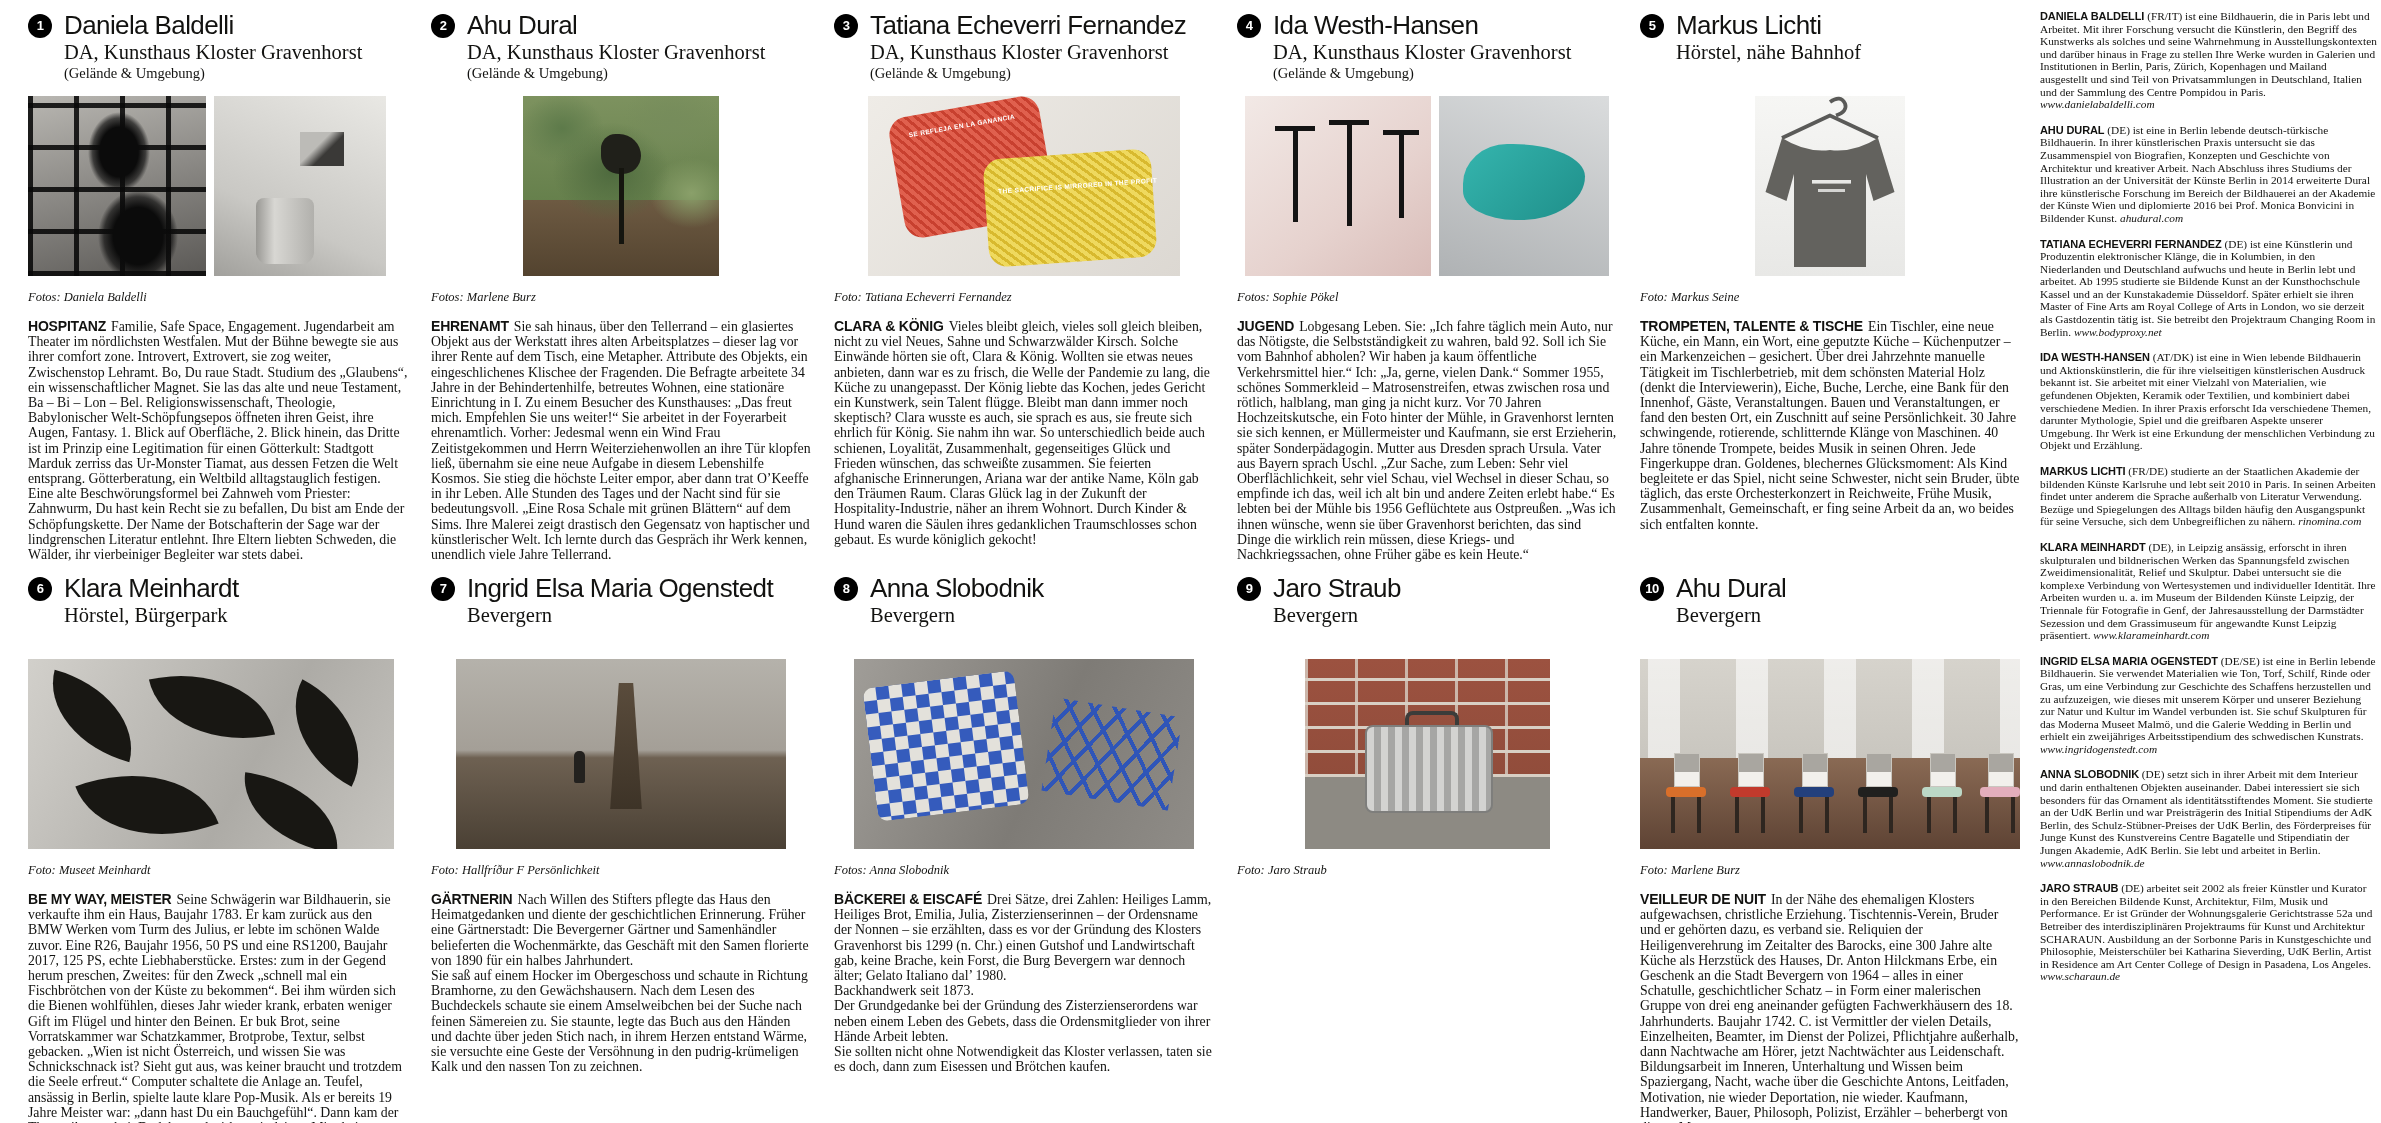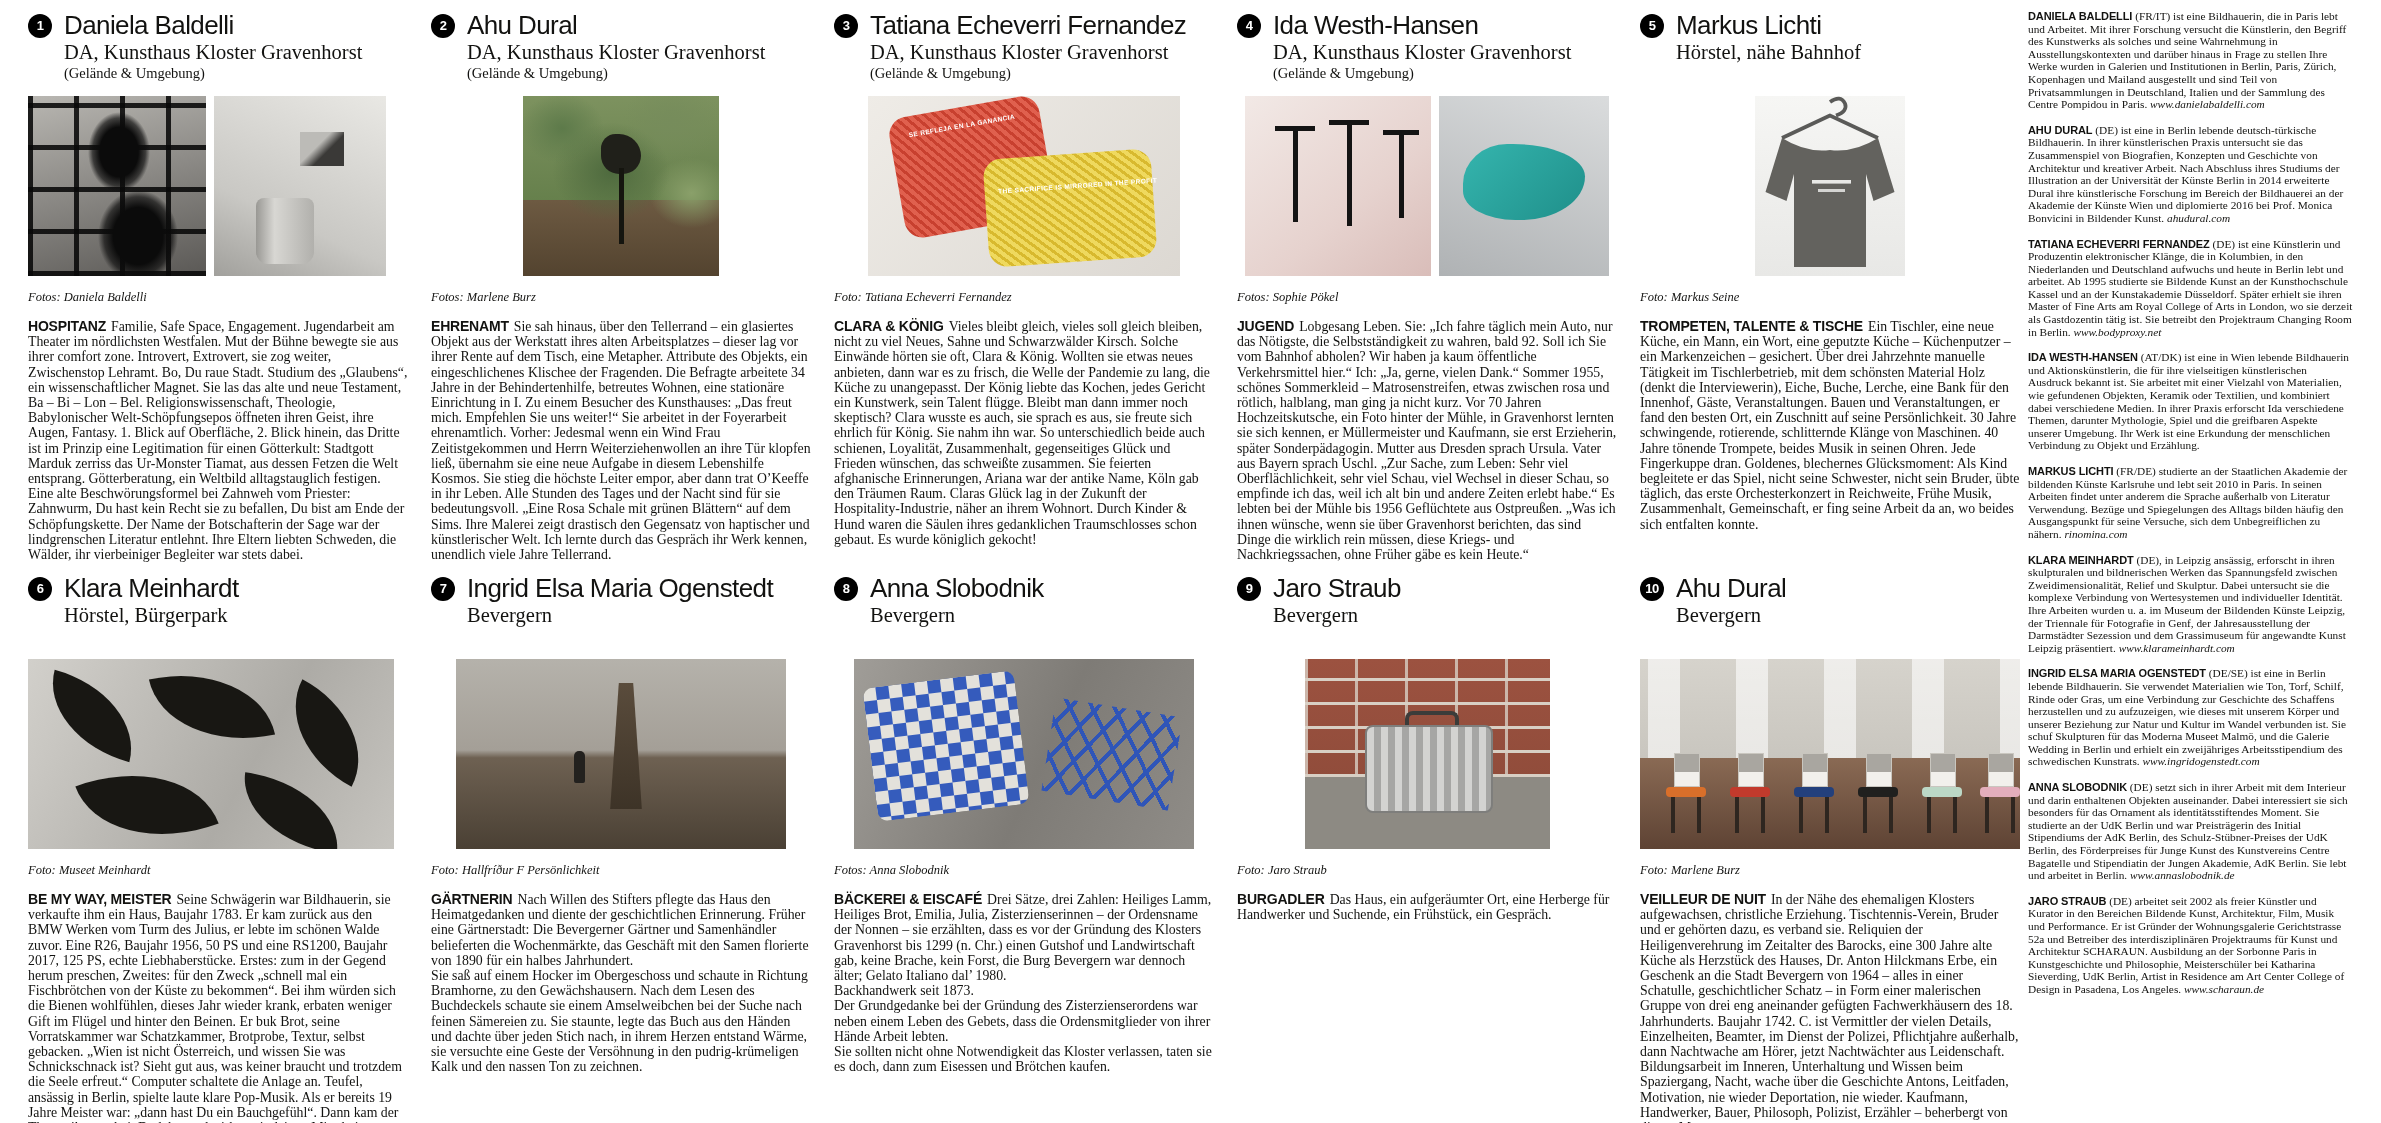--- a/index.html
+++ b/index.html
@@ -132,21 +132,21 @@
   .card{position:absolute;left:8px;top:-34px;width:24px;height:32px;border:1px solid #c9c6bf;
         background:linear-gradient(#a9a6a0 0 55%,#f2f0ec 55%)}
   .st1{left:26px}.st1 .seat{background:#d96f2a}
   .st2{left:90px}.st2 .seat{background:#c23a2c}
   .st3{left:154px}.st3 .seat{background:#23407c}
   .st4{left:218px}.st4 .seat{background:#20201e}
   .st5{left:282px}.st5 .seat{background:#bcd8c6}
   .st6{left:340px}.st6 .seat{background:#e3aebc}
 
   
-  .sidebar{width:341px;margin-left:8px;padding-right:16px;box-sizing:border-box}
+  .sidebar{width:341px;margin-left:20px;padding-right:4px;box-sizing:border-box}
   .bio{margin-bottom:13px}
   .bio-text{margin:0;font:400 11.3px/12.6px "Liberation Serif",serif}
   .bio-name{font:700 11px/12.6px "Liberation Sans",sans-serif;letter-spacing:-.1px}
   .bio-url{font-style:italic}
 </style>
 </head>
 <body>
 
 <div class="page">
   <div class="grid">
@@ -330,21 +330,20 @@
           <div class="p-venue">Bevergern</div>
         </div>
       </header>
       <div class="photos tall center">
         <div class="photo ph9">
           <div class="handle"></div>
           <div class="case"></div>
         </div>
       </div>
       <div class="credit">Foto: Jaro Straub</div>
-      <p class="p-body"><span class="lead">BURGADLER</span><span class="bodytext">Das Haus, ein aufgeräumter Ort, eine Herberge für Handwerker und Suchende, ein Frühstück, ein Gespräch.</span></p>
     </article>
 
     <article class="profile">
       <header class="p-head">
         <span class="badge">10</span>
         <div class="p-titles">
           <h2 class="p-name">Ahu Dural</h2>
           <div class="p-venue">Bevergern</div>
         </div>
       </header>

